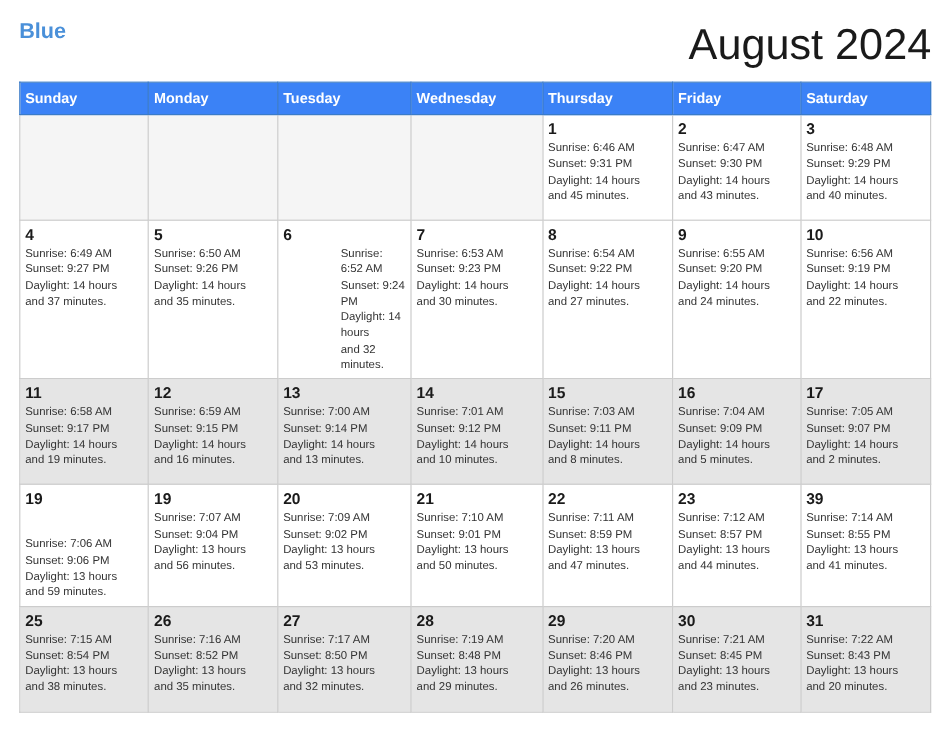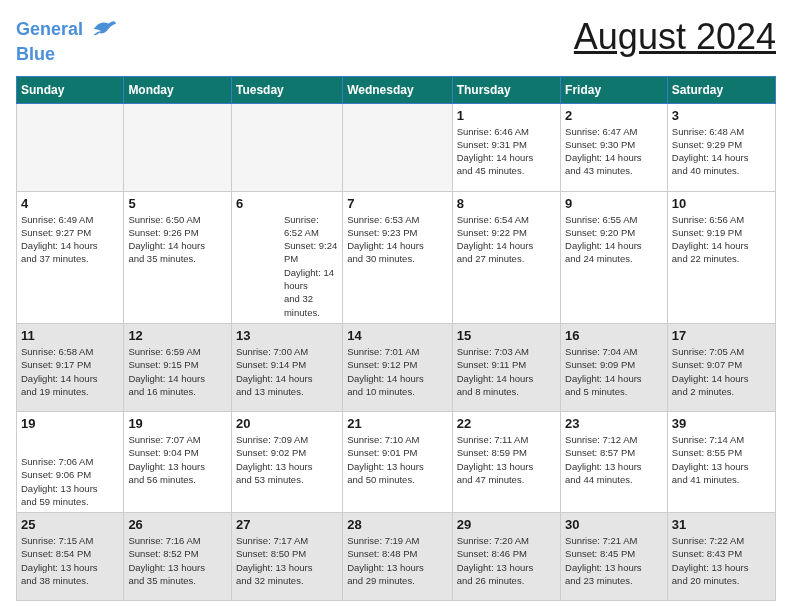--- a/index.html
+++ b/index.html
@@ -25,32 +25,31 @@
       height: 28px;
       margin-left: 2px;
     }
     .title-block {
       text-align: right;
     }
     .month-year {
       font-size: 36px;
       font-weight: 300;
       color: #1a1a1a;
-      text-decoration: underline;
     }
     .location {
       font-size: 16px;
       color: #555;
     }
     table {
       width: 100%;
       border-collapse: collapse;
     }
     th {
-      background: #0f766e;
+      background: #3b82f6;
       color: #fff;
       font-size: 12px;
       font-weight: bold;
       padding: 6px 4px;
       text-align: left;
       border: 1px solid #3a7bc8;
     }
     td {
       border: 1px solid #ccc;
       vertical-align: top;
@@ -77,26 +76,20 @@
       color: #333;
       line-height: 1.4;
     }
   </style>
 </head>
 <body>
 
 <div class="header">
   <div class="logo">
     <div>
-      <div style="font-size:18px;font-weight:bold;color:#1a1a1a;line-height:1.2;">
-        <span style="color:#4a90d9;">General</span>
-        <svg class="logo-bird" viewBox="0 0 30 30" style="display:inline-block;vertical-align:middle;">
-          <path d="M4,14 Q10,4 20,8 Q26,3 28,8 Q22,10 18,16 Q14,20 10,18 Q6,22 4,20 Q8,16 12,16 Q8,14 4,14 Z" fill="#4a90d9"></path>
-        </svg>
-      </div>
       <div style="font-size:18px;font-weight:bold;color:#4a90d9;line-height:1.2;">Blue</div>
     </div>
   </div>
   <div class="title-block">
     <div class="month-year">August 2024</div>
   </div>
 </div>
 
 <table>
   <thead>

